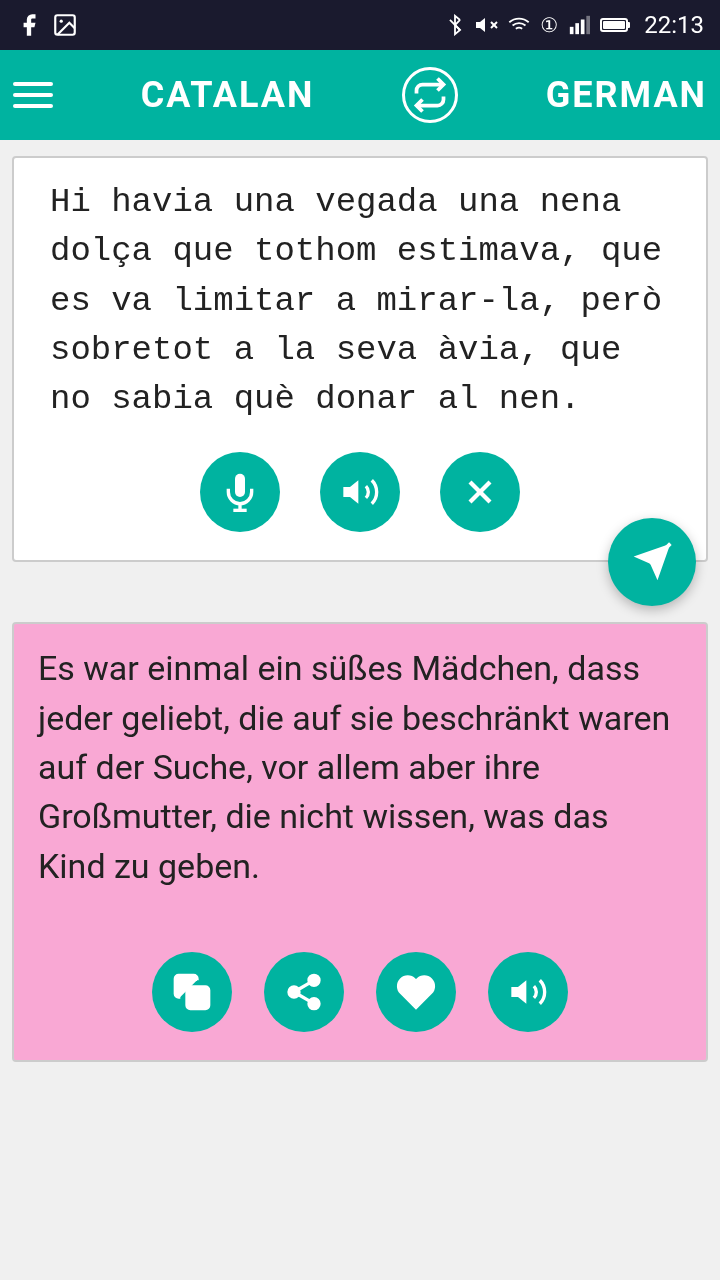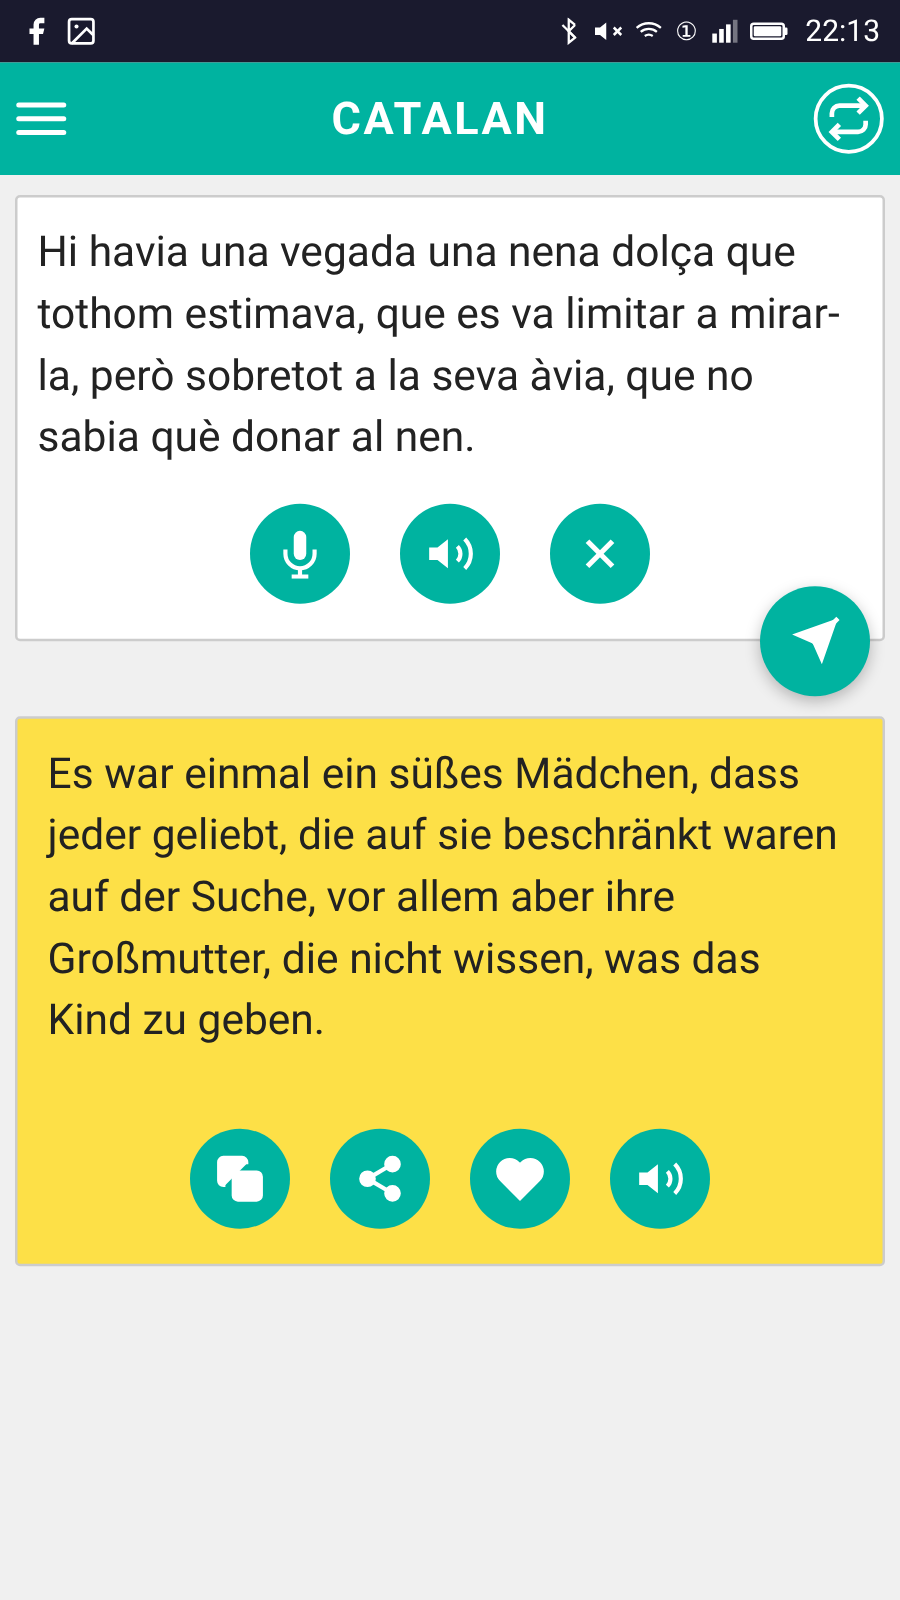--- a/index.html
+++ b/index.html
@@ -80,23 +80,24 @@
     .content {
       width: 720px;
     }
 
     
     .input-panel {
       background: white;
       border: 2px solid #ccc;
       margin: 16px 12px 0 12px;
       border-radius: 4px;
-      padding: 20px 16px;
+      padding: 20px 36px;
       min-height: 280px;
       position: relative;
+      font-family: Liberation Mono, monospace;
     }
     .input-text {
       font-size: 34px;
       line-height: 1.45;
       color: #222;
       min-height: 180px;
     }
     .input-actions {
       display: flex;
       align-items: center;
@@ -137,21 +138,21 @@
       box-shadow: 0 4px 12px rgba(0,0,0,0.25);
     }
     .send-btn svg {
       width: 44px;
       height: 44px;
       fill: white;
     }
 
     
     .output-panel {
-      background: #fde047;
+      background: #f9a8d4;
       border: 2px solid #ccc;
       margin: 16px 12px 16px 12px;
       border-radius: 4px;
       padding: 20px 24px;
       min-height: 380px;
     }
     .output-text {
       font-size: 34px;
       line-height: 1.45;
       color: #222;
@@ -228,20 +229,21 @@
   </div>
   <span class="header-lang">CATALAN</span>
   <div class="header-swap">
     <svg width="36" height="36" viewBox="0 0 24 24" fill="none" stroke="white" stroke-width="2.5">
       <polyline points="17 1 21 5 17 9"></polyline>
       <path d="M3 11V9a4 4 0 014-4h14"></path>
       <polyline points="7 23 3 19 7 15"></polyline>
       <path d="M21 13v2a4 4 0 01-4 4H3"></path>
     </svg>
   </div>
+  <span class="header-lang">GERMAN</span>
 </div>
 
 <div class="content">
 
   <div class="input-panel">
     <div class="input-text" contenteditable="true" style="">Hi havia una vegada una nena dolça que tothom estimava, que es va limitar a mirar-la, però sobretot a la seva àvia, que no sabia què donar al nen.</div>
     <div class="input-actions">
       <button class="action-btn">
         <svg viewBox="0 0 24 24">
           <path d="M12 1a3 3 0 00-3 3v8a3 3 0 006 0V4a3 3 0 00-3-3z"></path>

